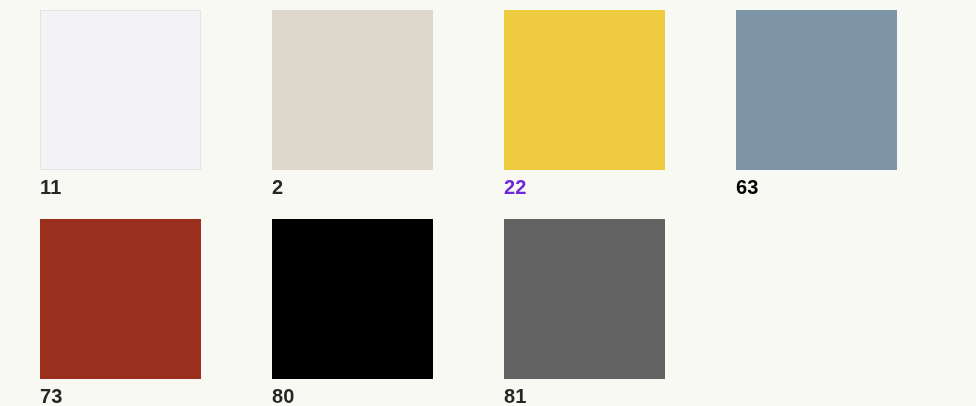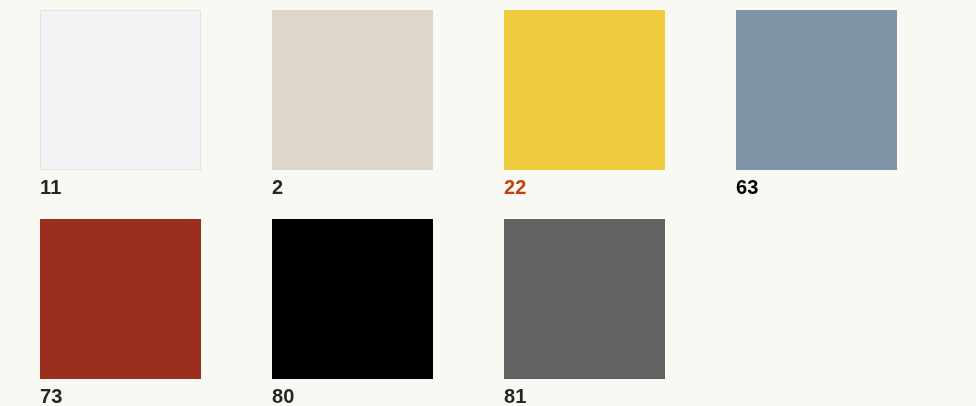--- a/index.html
+++ b/index.html
@@ -63,21 +63,21 @@
       <div class="swatch-cell">
         <div class="swatch-chip bordered" style="background: rgb(243, 243, 245); border-color: rgb(227, 227, 229);"></div>
         <div class="swatch-label" style="color: rgb(38, 38, 38);">11</div>
       </div>
       <div class="swatch-cell">
         <div class="swatch-chip" style="background: rgb(221, 214, 203);"></div>
         <div class="swatch-label" style="color: rgb(38, 38, 38);">2</div>
       </div>
       <div class="swatch-cell">
         <div class="swatch-chip" style="background: rgb(238, 203, 63);"></div>
-        <div class="swatch-label" style="color: #c2410c;">22</div>
+        <div class="swatch-label" style="color: #6d28d9;">22</div>
       </div>
       <div class="swatch-cell">
         <div class="swatch-chip" style="background: rgb(125, 149, 166);"></div>
         <div class="swatch-label" style="color: #000000;">63</div>
       </div>
     </div>
     <div class="swatch-row">
       <div class="swatch-cell">
         <div class="swatch-chip" style="background: rgb(154, 47, 29);"></div>
         <div class="swatch-label" style="color: rgb(38, 38, 38);">73</div>

